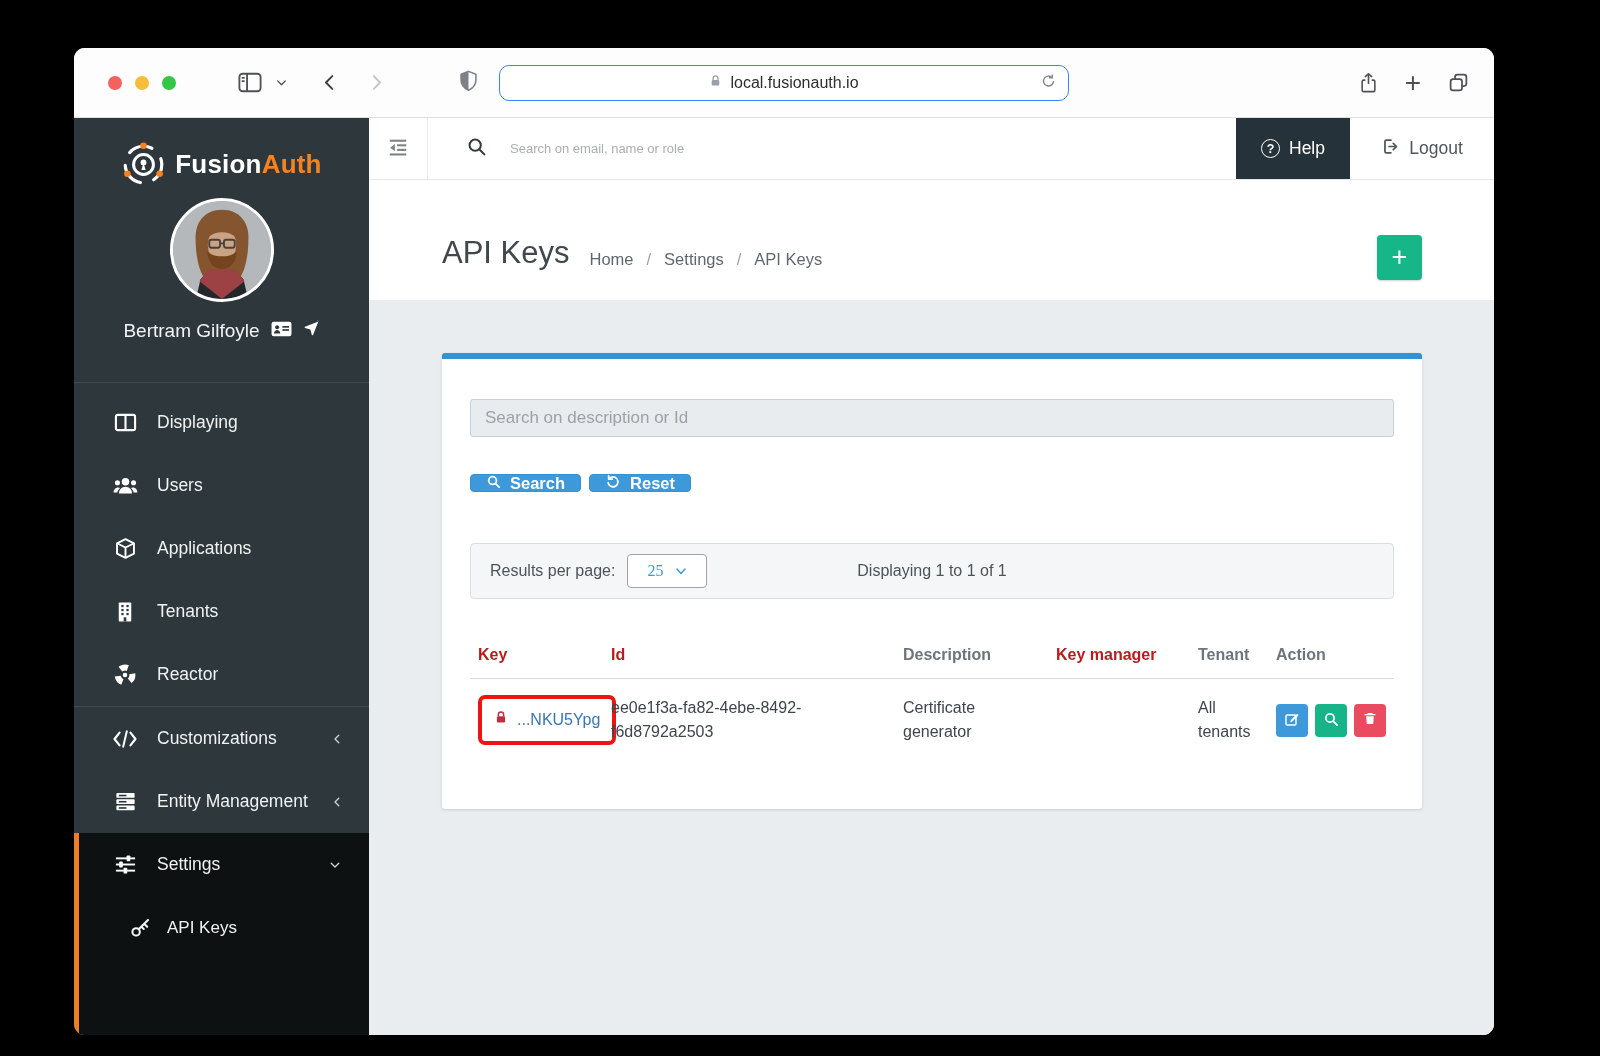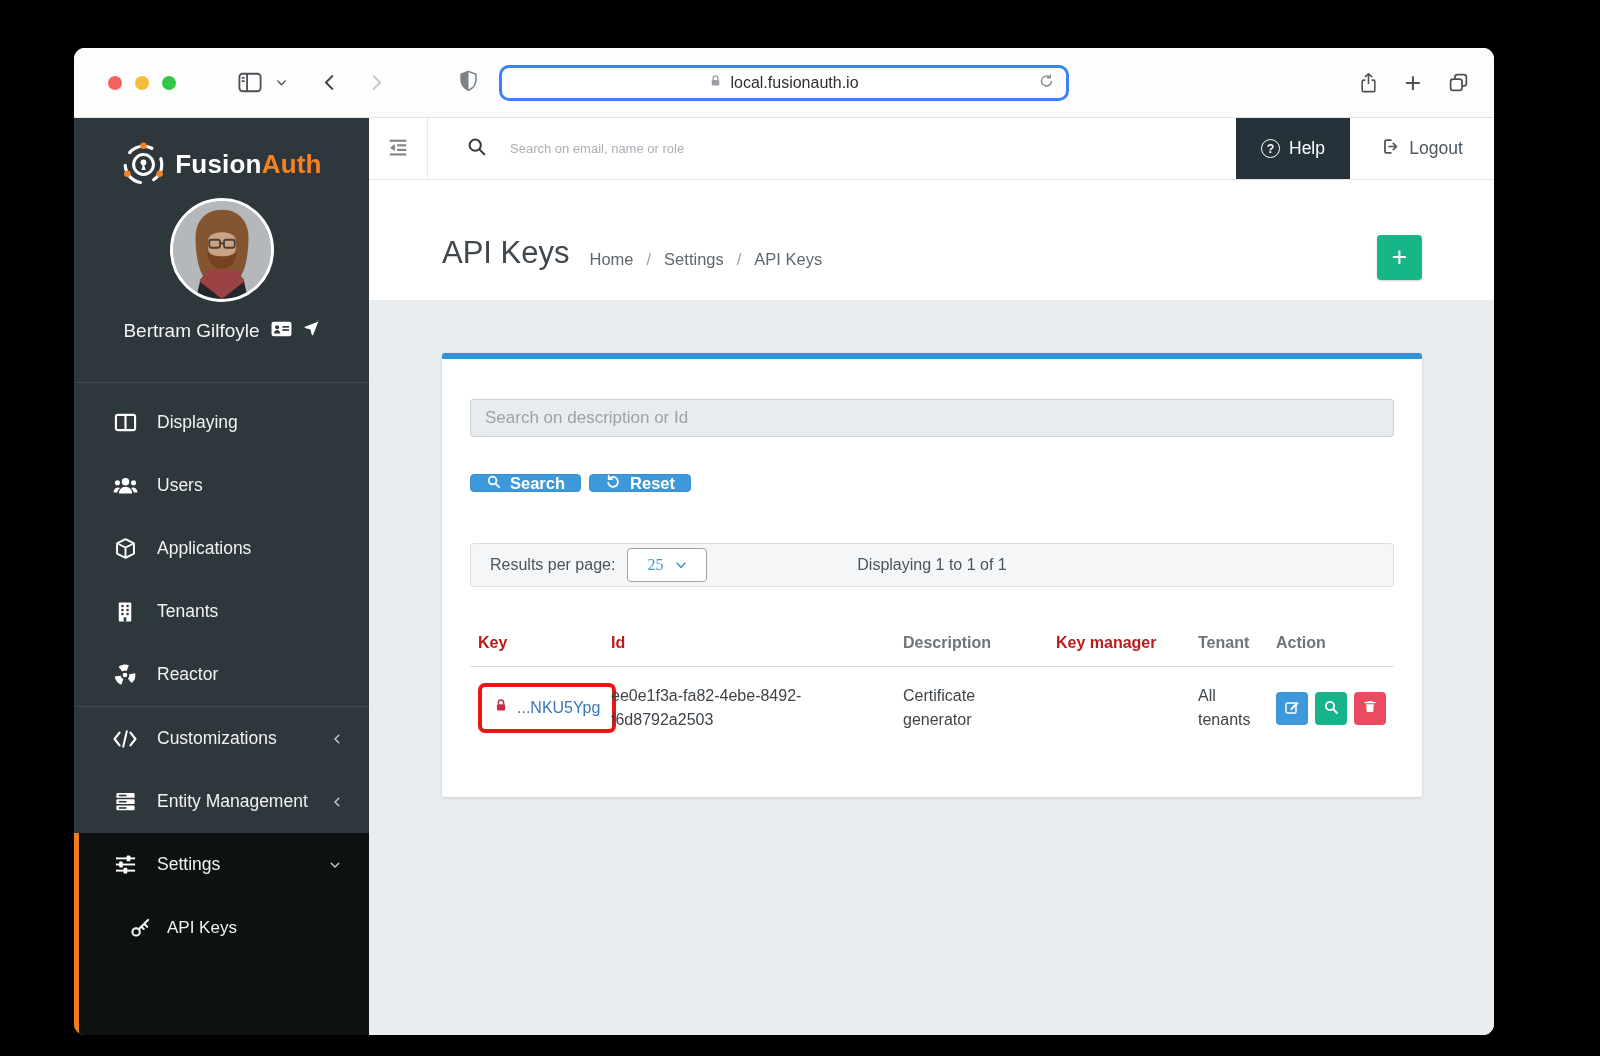--- a/index.html
+++ b/index.html
@@ -9,21 +9,21 @@
 
   
   .btoolbar { position:relative; height:70px; background:#fdfdfd; border-bottom:1px solid #e0e0e0; display:flex; align-items:center; padding-left:34px; }
   .traffic { display:flex; gap:13px; }
   .light { width:14px; height:14px; border-radius:50%; }
   .light.red { background:#f6605f; } .light.yellow { background:#f5bd39; } .light.green { background:#33c748; }
   .tbicon { display:inline-flex; align-items:center; justify-content:center; background:none; border:none; cursor:pointer; }
   .toggle-group { margin-left:62px; display:flex; align-items:center; gap:13px; }
   .navarrows { display:flex; align-items:center; gap:28px; margin-left:32px; }
   .shield { position:absolute; left:384px; top:50%; transform:translateY(-50%); }
-  .urlbar { position:absolute; left:425px; top:17px; width:570px; height:36px; border:3px solid #3b82f6; border-radius:10px; background:#fff; display:flex; align-items:center; justify-content:center; gap:8px; }
+  .urlbar { position:absolute; left:425px; top:17px; width:570px; height:36px; border:1px solid #3b82f6; border-radius:10px; background:#fff; display:flex; align-items:center; justify-content:center; gap:8px; }
   .urltext { font-size:16px; color:#2c2e30; }
   .urlreload { position:absolute; right:11px; top:50%; transform:translateY(-50%); }
   .btb-right { position:absolute; right:25px; top:0; height:100%; display:flex; align-items:center; gap:27px; }
   .plus-glyph { font-size:28px; color:#4d5156; font-weight:300; line-height:1; }
 
   
   .app { position:absolute; top:70px; left:0; right:0; bottom:0; display:flex; }
 
   
   .sidebar { width:295px; background:#2e373b; color:#fff; display:flex; flex-direction:column; flex-shrink:0; }
@@ -59,21 +59,21 @@
   .breadcrumb .sep { color:#9aa1a7; }
   .add-btn { position:absolute; right:72px; top:55px; width:45px; height:45px; background:#16b689; border:none; border-radius:4px; color:#fff; font-size:27px; line-height:1; cursor:pointer; box-shadow:0 1px 2px rgba(0,0,0,.18); }
 
   .content { flex:1; padding:53px 72px 0 73px; overflow:hidden; }
   .card { background:#fff; border-top:6px solid #3094d4; border-radius:3px; box-shadow:0 1px 3px rgba(50,60,70,.18); padding:40px 28px 48px; }
   .desc-search { width:100%; height:38px; background:#e8ecef; border:1px solid #c9d0d6; border-radius:3px; padding:0 14px; font-size:17px; color:#3c4247; font-family:"Liberation Sans",sans-serif; outline:none; }
   .desc-search::placeholder { color:#9ba2a9; }
   .btn-row { margin-top:37px; display:flex; gap:8px; }
   .btn-blue { display:inline-flex; align-items:center; gap:9px; background:#3d99da; border:1px solid #3691d3; border-radius:4px; color:#fff; font-size:16.5px; font-weight:700; padding:0 15px; height:18px; cursor:pointer; font-family:"Liberation Sans",sans-serif; }
 
-  .results-bar { position:relative; margin-top:51px; height:44px; background:#f4f6f8; border:1px solid #dadee1; border-radius:4px; display:flex; align-items:center; padding:13px 19px; }
+  .results-bar { position:relative; margin-top:51px; height:56px; background:#f4f6f8; border:1px solid #dadee1; border-radius:4px; display:flex; align-items:center; padding:13px 19px; }
   .results-label { font-size:16px; color:#4c545b; }
   .pp-select { margin-left:12px; width:80px; height:34px; background:#fff; border:1px solid #a3a3a3; border-radius:4px; display:flex; align-items:center; justify-content:center; gap:12px; color:#3d99da; font-size:16px; cursor:pointer;font-family:Liberation Serif, serif; }
   .displaying { position:absolute; left:0; right:0; text-align:center; font-size:16px; color:#4c545b; pointer-events:none; }
 
   table.keys { width:100%; margin-top:37px; border-collapse:collapse; font-size:16px; table-layout:fixed; }
   table.keys th { text-align:left; padding:10px 8px 14px; border-bottom:1px solid #d9dde0; font-weight:700; }
   th.sortable { color:#b91c1c; cursor:pointer; }
   th.plain { color:#6d757c; }
   table.keys td { padding:16px 8px; color:#3e454b; vertical-align:middle; line-height:1.5; }
   .col-key{width:133px;} .col-id{width:292px;} .col-desc{width:153px;} .col-km{width:142px;} .col-ten{width:78px;} .col-act{width:126px;}

